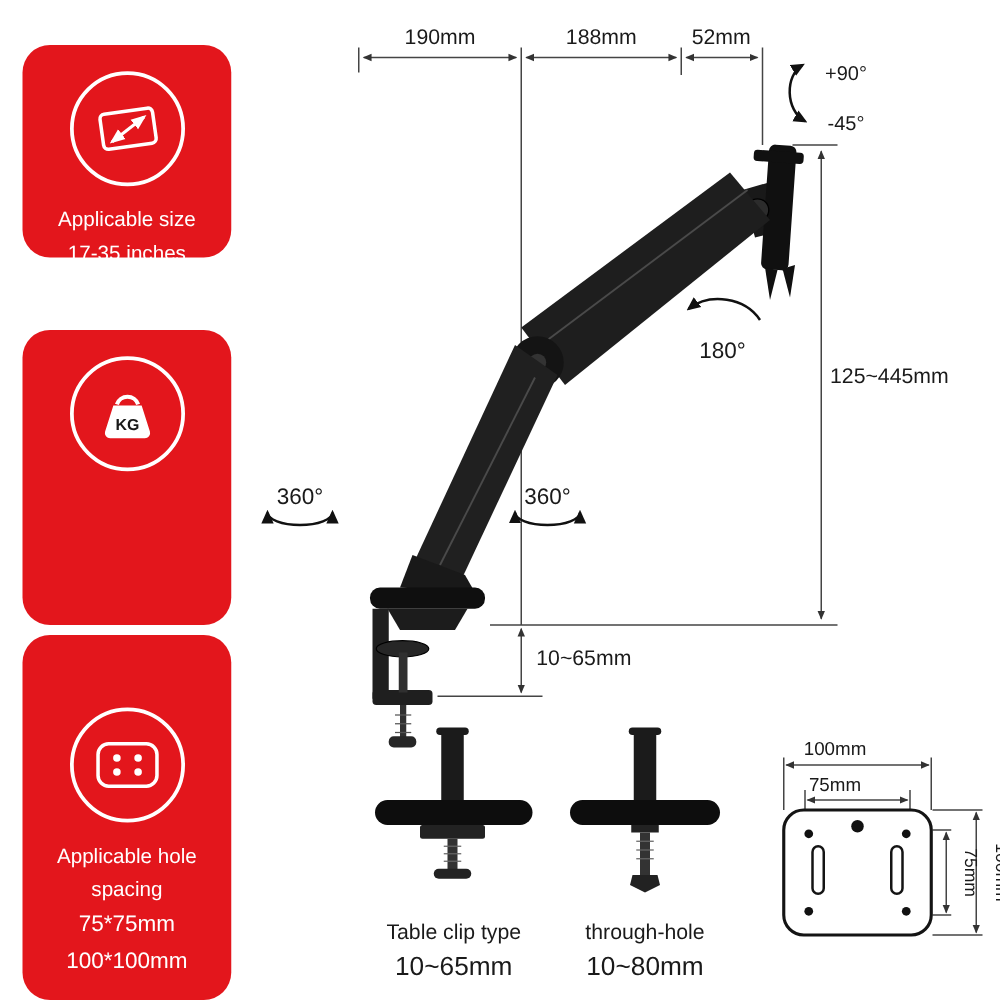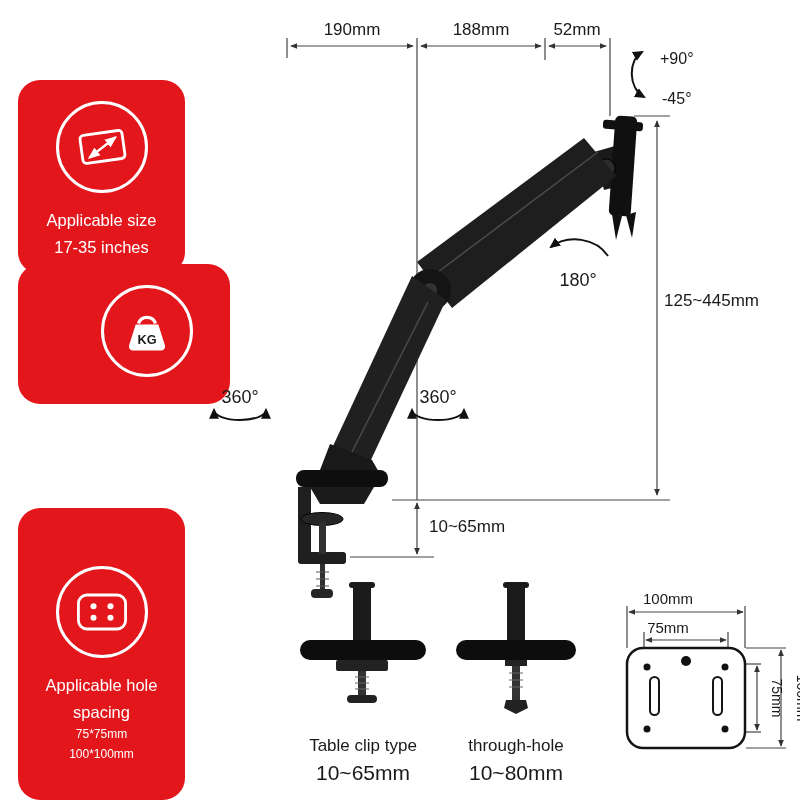--- a/index.html
+++ b/index.html
@@ -8,33 +8,33 @@
   }
   html,body{margin:0;padding:0;}
   body{
     width:800px;height:800px;position:relative;background:#fff;
     font-family:"Liberation Sans",sans-serif;color:var(--ink);overflow:hidden;
   }
   .card{
     position:absolute;left:18px;width:167px;background:var(--red);
     border-radius:22px;color:#fff;display:flex;flex-direction:column;align-items:center;
   }
-  #card-size{top:36px;height:194px;margin-top:44px;}
-  #card-weight{top:264px;height:140px;padding-left:45px;}
+  #card-size{top:36px;height:170px;}
+  #card-weight{top:264px;height:236px;}
   #card-holes{top:508px;height:292px;}
   .ring{
     width:86px;height:86px;border:3px solid #fff;border-radius:50%;
     display:flex;align-items:center;justify-content:center;flex:none;
   }
   #card-size .ring,#card-weight .ring{margin-top:21px;}
   #card-holes .ring{margin-top:58px;}
   .txt{
     margin-top:14px;text-align:center;font-size:16.5px;line-height:1.62;max-width:150px;
   }
-  .txt .big{font-size:12px;line-height:1.6;}
+  .txt .big{font-size:18px;line-height:1.6;}
   svg text{font-family:"Liberation Sans",sans-serif;fill:#1a1a1a;}
   #diagram{position:absolute;left:0;top:0;}
 </style>
 </head>
 <body>
 
 <div class="card" id="card-size">
   <div class="ring">
     <svg width="66" height="66" viewBox="0 0 70 70">
       <defs>

